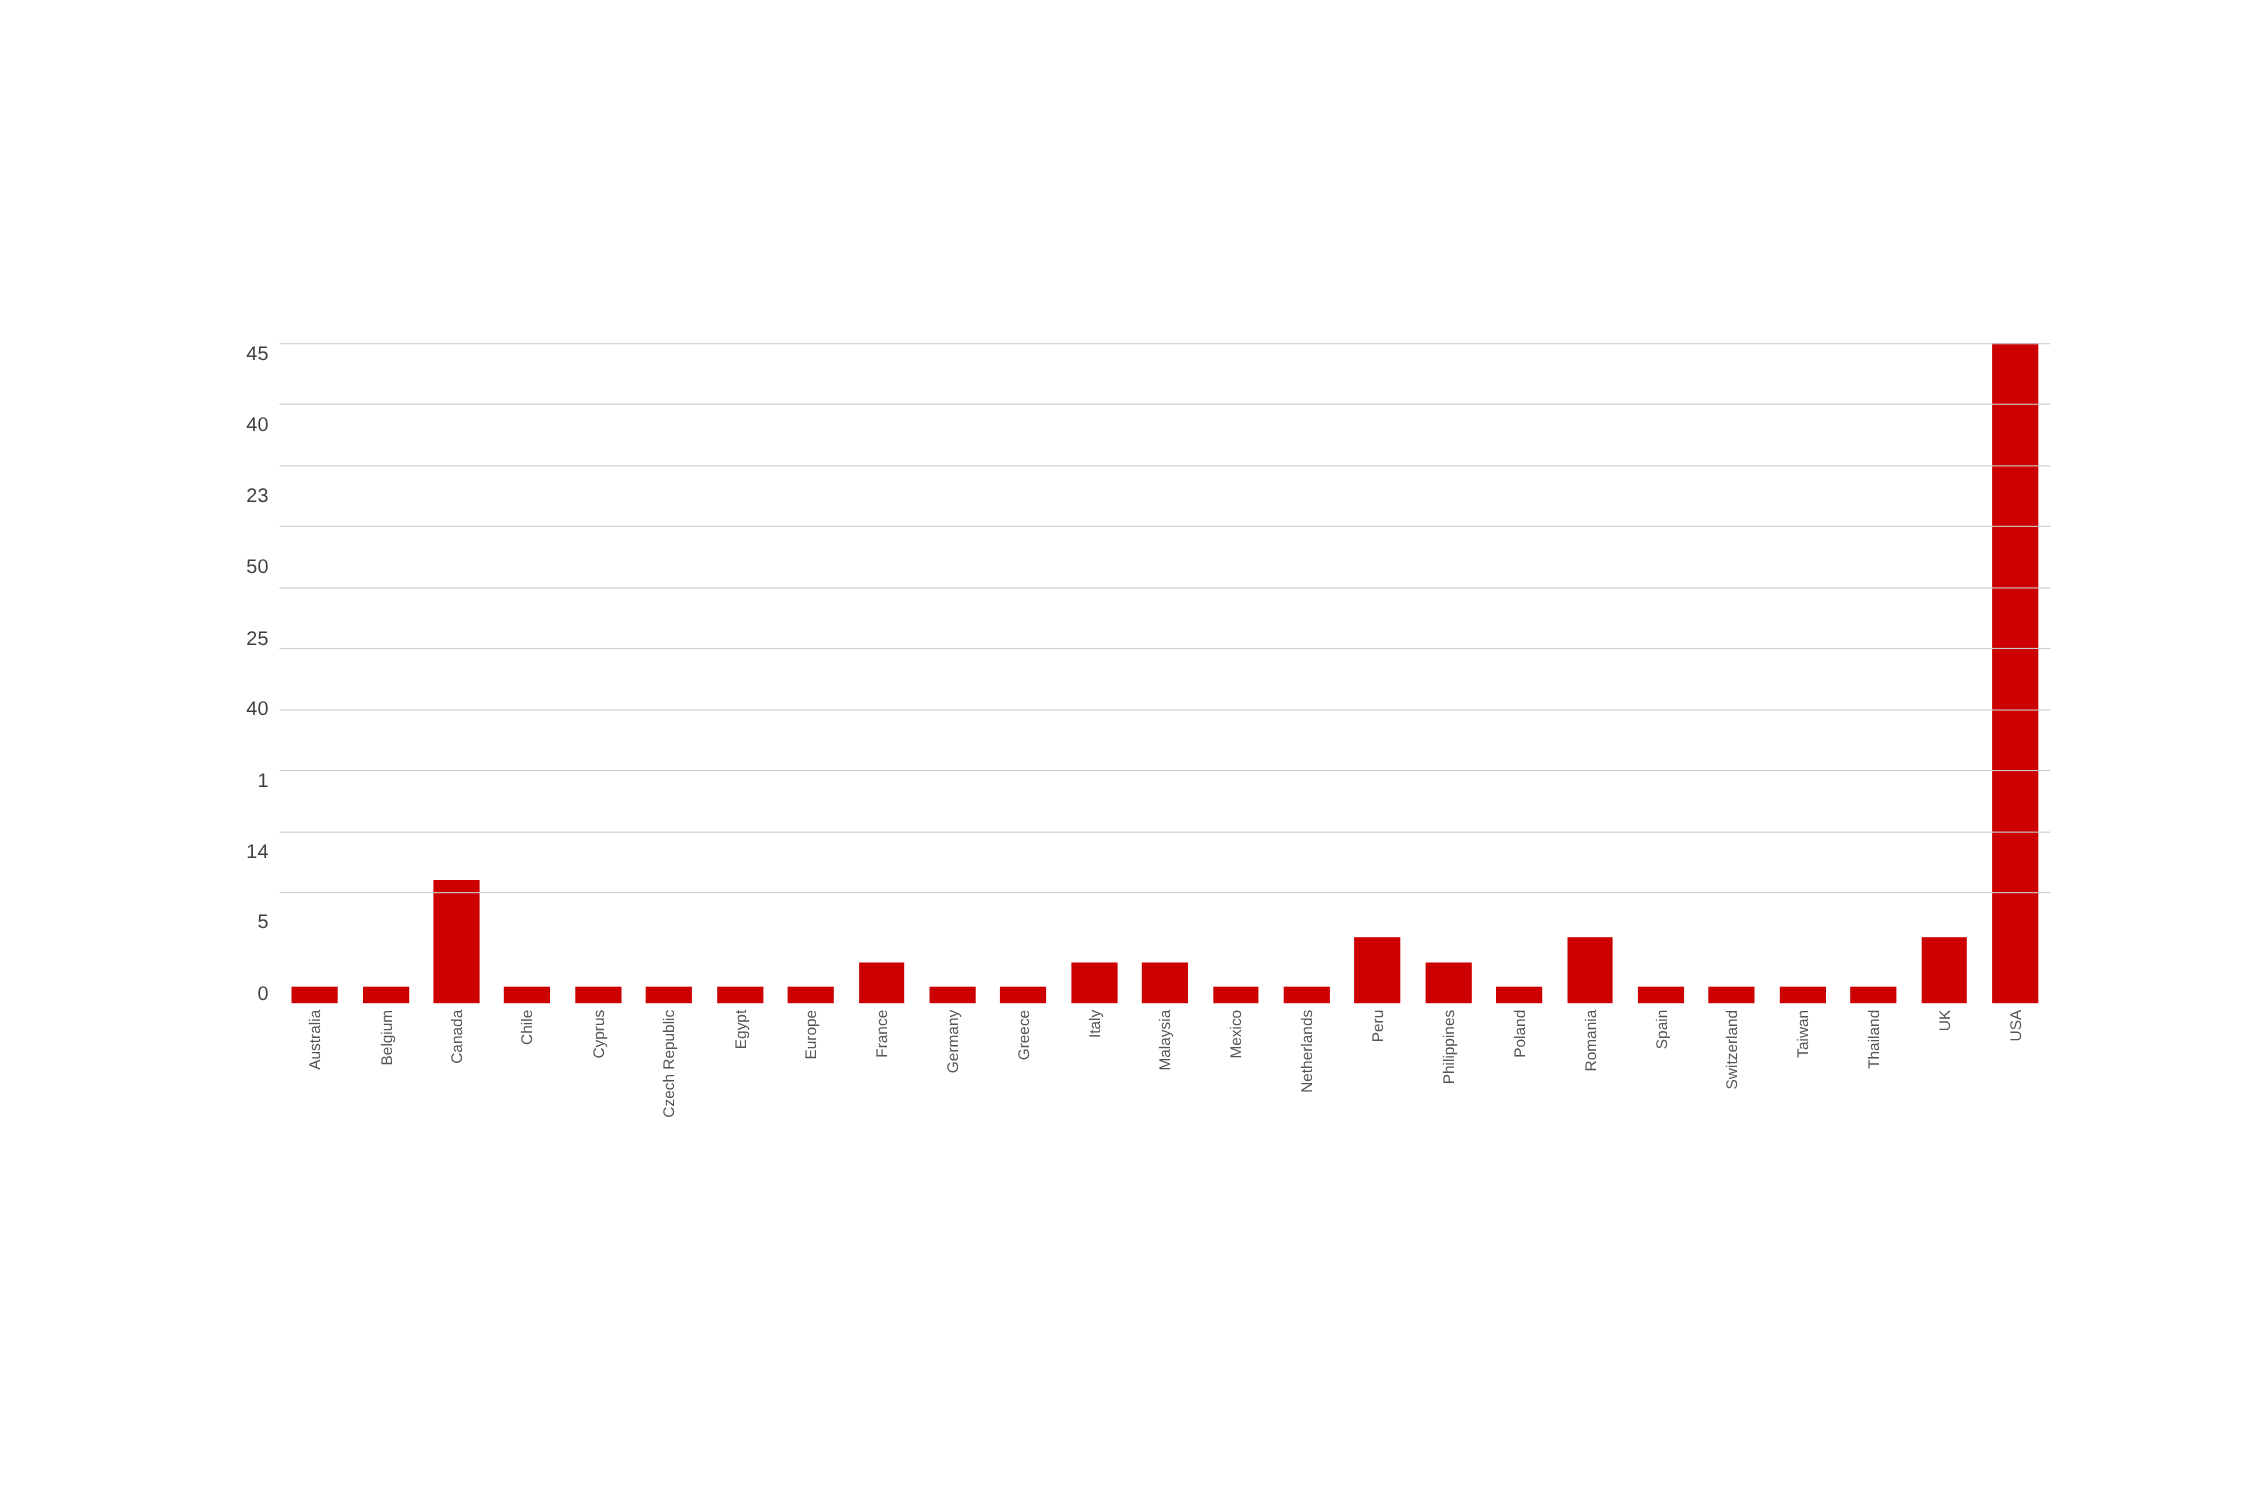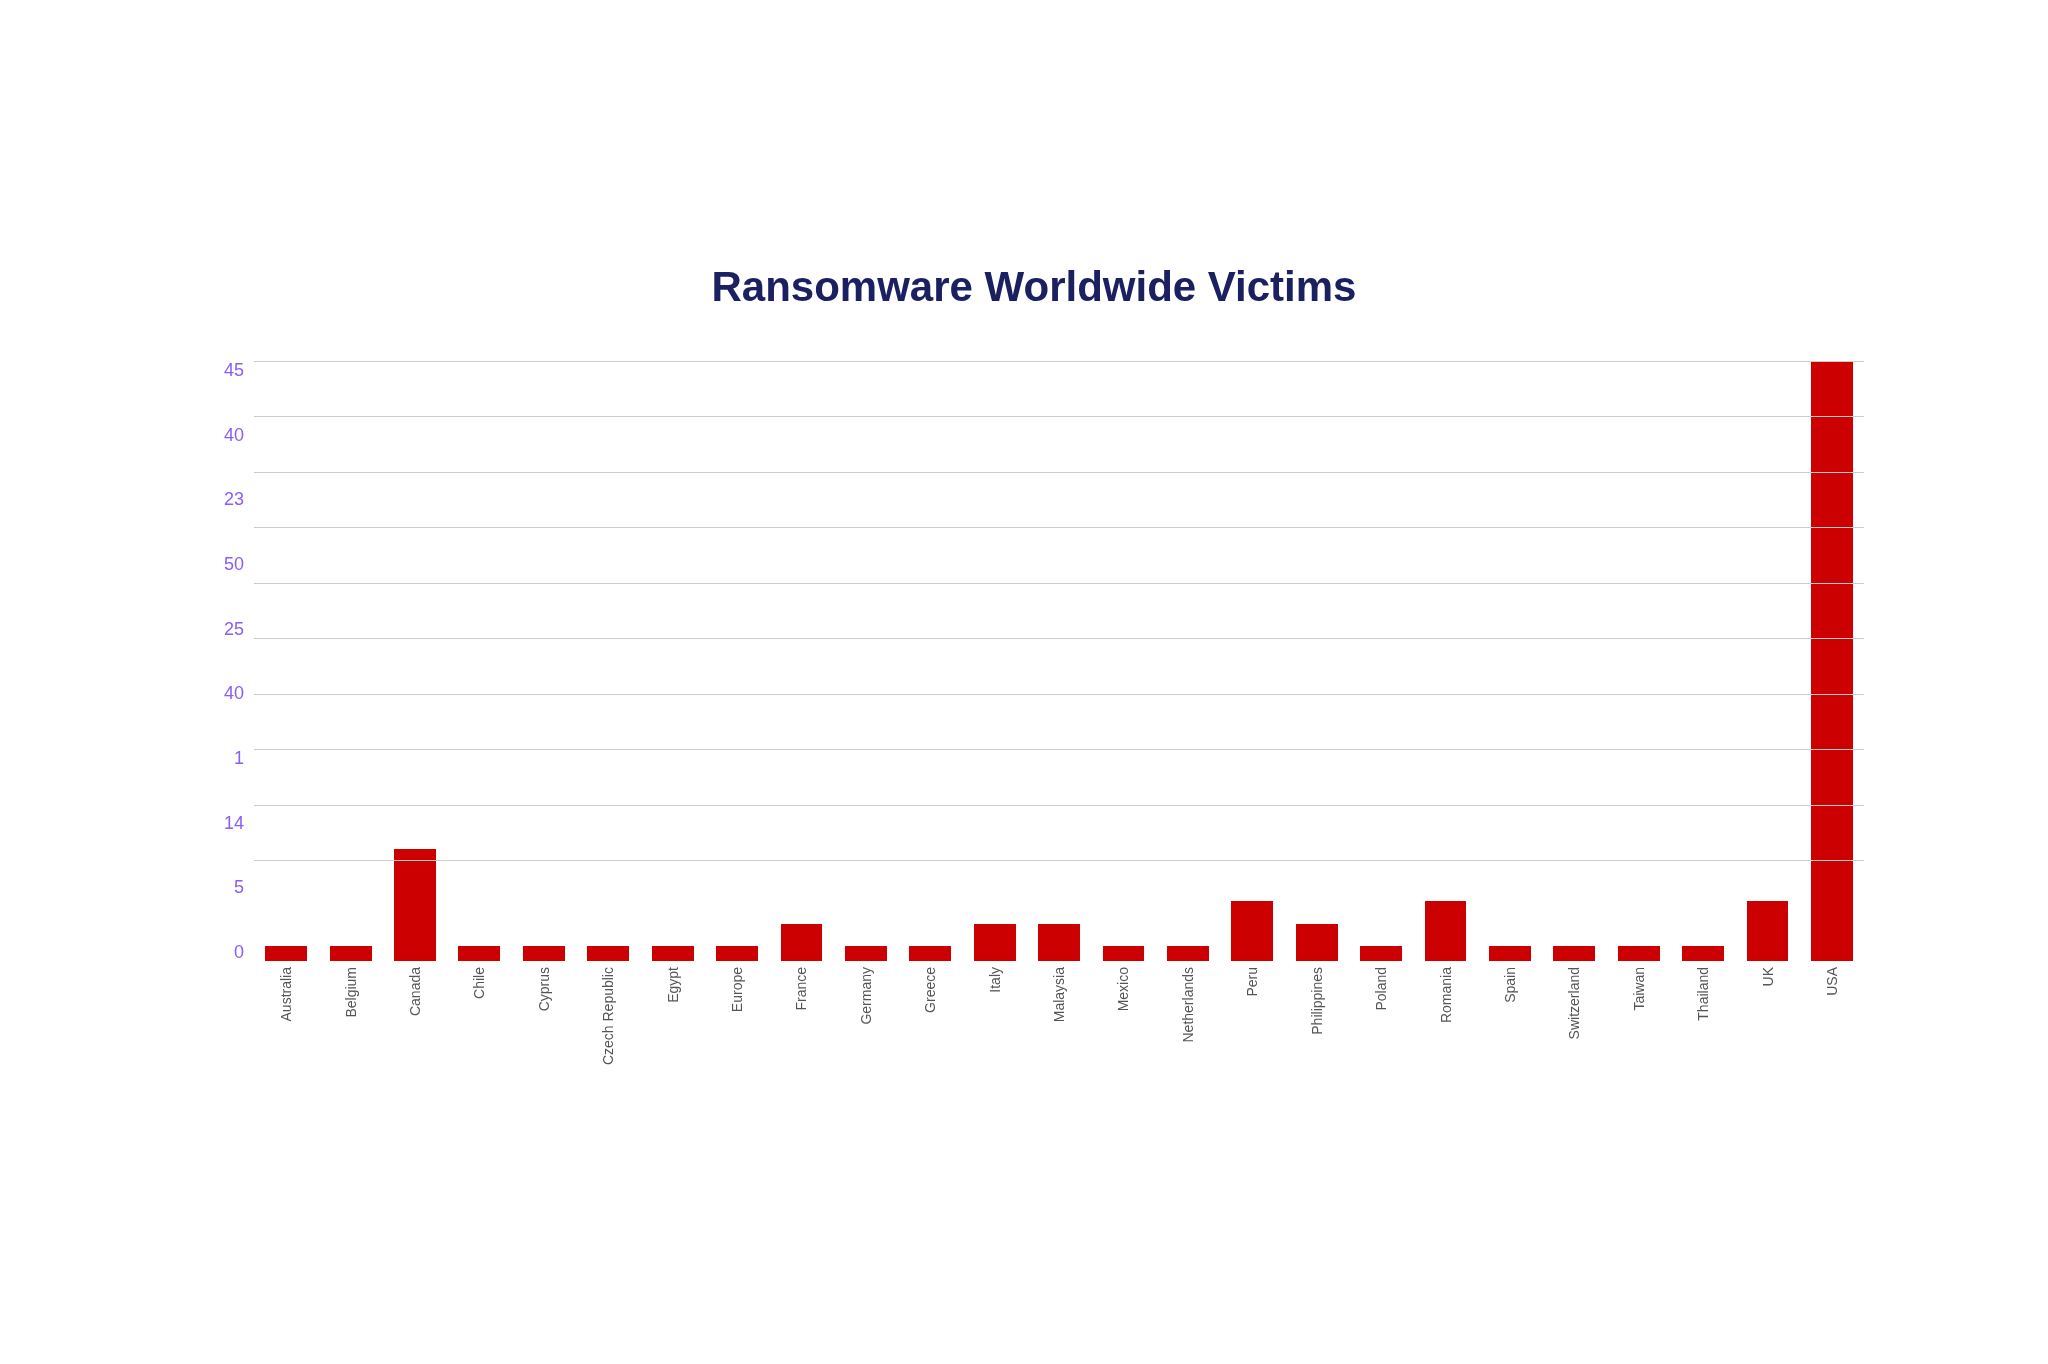--- a/index.html
+++ b/index.html
@@ -34,21 +34,21 @@
     }
     .y-axis {
       display: flex;
       flex-direction: column-reverse;
       justify-content: space-between;
       width: 50px;
       flex-shrink: 0;
       padding-bottom: 100px;
     }
     .y-label {
-      color: #8b5cf6;
+      color: #404040;
       font-size: 18px;
       text-align: right;
       padding-right: 10px;
       line-height: 1;
     }
     .grid-lines {
       position: absolute;
       top: 0;
       left: 0;
       right: 0;
@@ -99,21 +99,20 @@
       color: #555;
       writing-mode: vertical-rl;
       transform: rotate(180deg);
       white-space: nowrap;
     }
   </style>
 </head>
 <body>
 
 <div class="chart-container">
-  <div class="chart-title">Ransomware Worldwide Victims</div>
   <div class="chart-area">
     <div class="y-axis" id="y-axis-container" style="height: 700px;">
         <div class="y-label">0</div>
         <div class="y-label">5</div>
         <div class="y-label">14</div>
         <div class="y-label">1</div>
         <div class="y-label">40</div>
         <div class="y-label">25</div>
         <div class="y-label">50</div>
         <div class="y-label">23</div>

